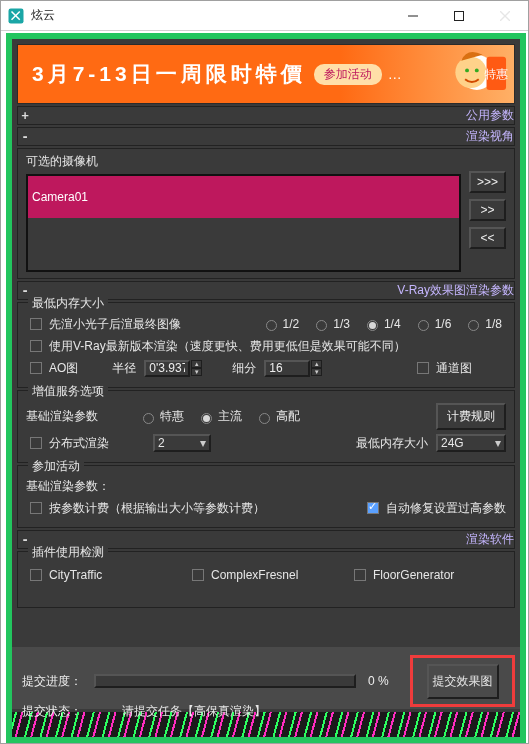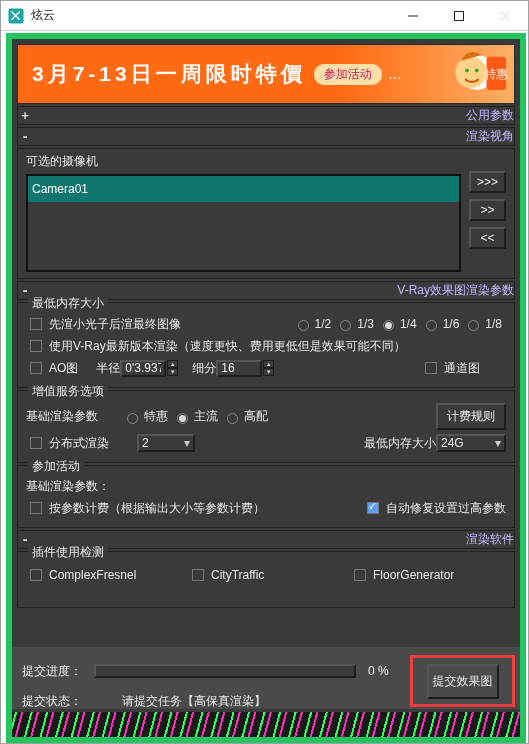--- a/index.html
+++ b/index.html
@@ -26,40 +26,40 @@
   .sec-head .title{flex:1;text-align:right;color:#c4b5fd}
   
   .group{border:1px solid #222;position:relative;padding:8px 8px 6px 8px;margin-top:2px;background:#3a3a3a}
   .legend{position:absolute;left:10px;top:-8px;height:14px;background:#3a3a3a;padding:0 4px;color:#e6e6e6}
   
   .camrow{display:flex;gap:8px;align-items:flex-start}
   .camcol{flex:1}
   .camlabel{color:#e6e6e6;margin-bottom:4px}
   .camlabel.center{text-align:center}
   .listbox{border:2px solid #111;background:#3a3a3a;height:98px;overflow:hidden}
-  .listitem{background:#0f766e;color:#fff;padding:6px 4px}
+  .listitem{background:#be185d;color:#fff;padding:14px 4px}
   .midbtns{display:flex;flex-direction:column;gap:6px;justify-content:center;padding-top:18px}
   .btn{background:#3a3a3a;border:2px solid #1e1e1e;border-top-color:#555;border-left-color:#555;color:#eee;padding:2px 6px;min-width:34px;text-align:center;cursor:default}
   .btn.wide{min-width:70px;padding:3px 5px}
-  .row{display:flex;align-items:center;margin:4px 0;flex-wrap:nowrap;white-space:nowrap}
+  .row{display:flex;align-items:center;gap:8px;margin:4px 0;flex-wrap:nowrap;white-space:nowrap}
   .chk{display:inline-flex;align-items:center;gap:4px}
   .chk input{appearance:none;width:12px;height:12px;border:1px solid #777;background:#3a3a3a;display:inline-block;position:relative}
   .chk input:checked{background:#5aa0ff}
   .chk input:checked::after{content:"✓";position:absolute;left:0;top:-3px;font-size:11px;color:#fff}
   .rad{display:inline-flex;align-items:center;gap:3px;margin-right:4px}
   .rad input{appearance:none;width:11px;height:11px;border:1px solid #888;border-radius:50%;background:#3a3a3a;position:relative}
   .rad input:checked::after{content:"";position:absolute;left:1px;top:1px;width:7px;height:7px;border-radius:50%;background:#d8d8d8}
   .spinner{display:inline-flex;align-items:center}
   .spinner input{width:46px;height:17px;background:#3a3a3a;border:2px solid #1e1e1e;border-top-color:#555;border-left-color:#555;color:#eee;padding:0 3px}
   .spinner .spin{display:flex;flex-direction:column;margin-left:1px}
   .spinner .sp{width:11px;height:8px;border:1px solid #1e1e1e;background:#3a3a3a;font-size:6px;line-height:6px;text-align:center;color:#ccc}
   .select{height:18px;background:#3a3a3a;border:2px solid #1e1e1e;border-top-color:#555;border-left-color:#555;color:#eee;display:inline-flex;align-items:center;justify-content:space-between;padding:0 3px;min-width:58px}
   .select .arrow{margin-left:10px;color:#ccc}
   
-  .footer{position:absolute;left:0;right:0;bottom:28px;height:62px;background:#4a4a4a;padding:12px 10px}
+  .footer{position:absolute;left:0;right:0;bottom:28px;height:62px;background:#4a4a4a;padding:22px 10px}
   .frow{display:flex;align-items:center;gap:12px;height:24px}
   .flabel{color:#eee}
   .progress{flex:1;height:14px;border:2px solid #1e1e1e;border-top-color:#555;border-left-color:#555;background:#3a3a3a}
   .pct{color:#eee;width:34px}
   .frow2{margin-top:6px;color:#eee}
   .submit-wrap{position:absolute;right:5px;bottom:30px;width:105px;height:52px;border:3px solid #ef3c3c;display:flex;align-items:center;justify-content:center}
   .submit-inner{border:2px solid #1e1e1e;border-top-color:#555;border-left-color:#555;padding:7px 4px}
   
   .stripes{position:absolute;left:0;right:0;bottom:0;height:25px;background:
     repeating-linear-gradient(105deg,#1a1a1a 0 3px,#2cff60 3px 5px,#1a1a1a 5px 9px,#ff2cc0 9px 11px,#1a1a1a 11px 15px)}
@@ -274,25 +274,25 @@
 
       <div class="sec-head">
         <span class="toggle">-</span>
         <span class="title">渲染软件</span>
       </div>
       <div class="group" style="padding-bottom:19px">
         <span class="legend">插件使用检测</span>
         <div class="row" style="gap:6px;justify-content:space-between;margin-top:6px">
           <label class="chk" style="flex:1">
               <input type="checkbox" style="">
+              <span>CityTraffic</span>
+            </label>
+          <label class="chk" style="flex:1">
+              <input type="checkbox" style="">
               <span>ComplexFresnel</span>
-            </label>
-          <label class="chk" style="flex:1">
-              <input type="checkbox" style="">
-              <span>CityTraffic</span>
             </label>
           <label class="chk" style="flex:1">
               <input type="checkbox" style="">
               <span>FloorGenerator</span>
             </label>
         </div>
       </div>
     </div>
 
     <div class="footer">

